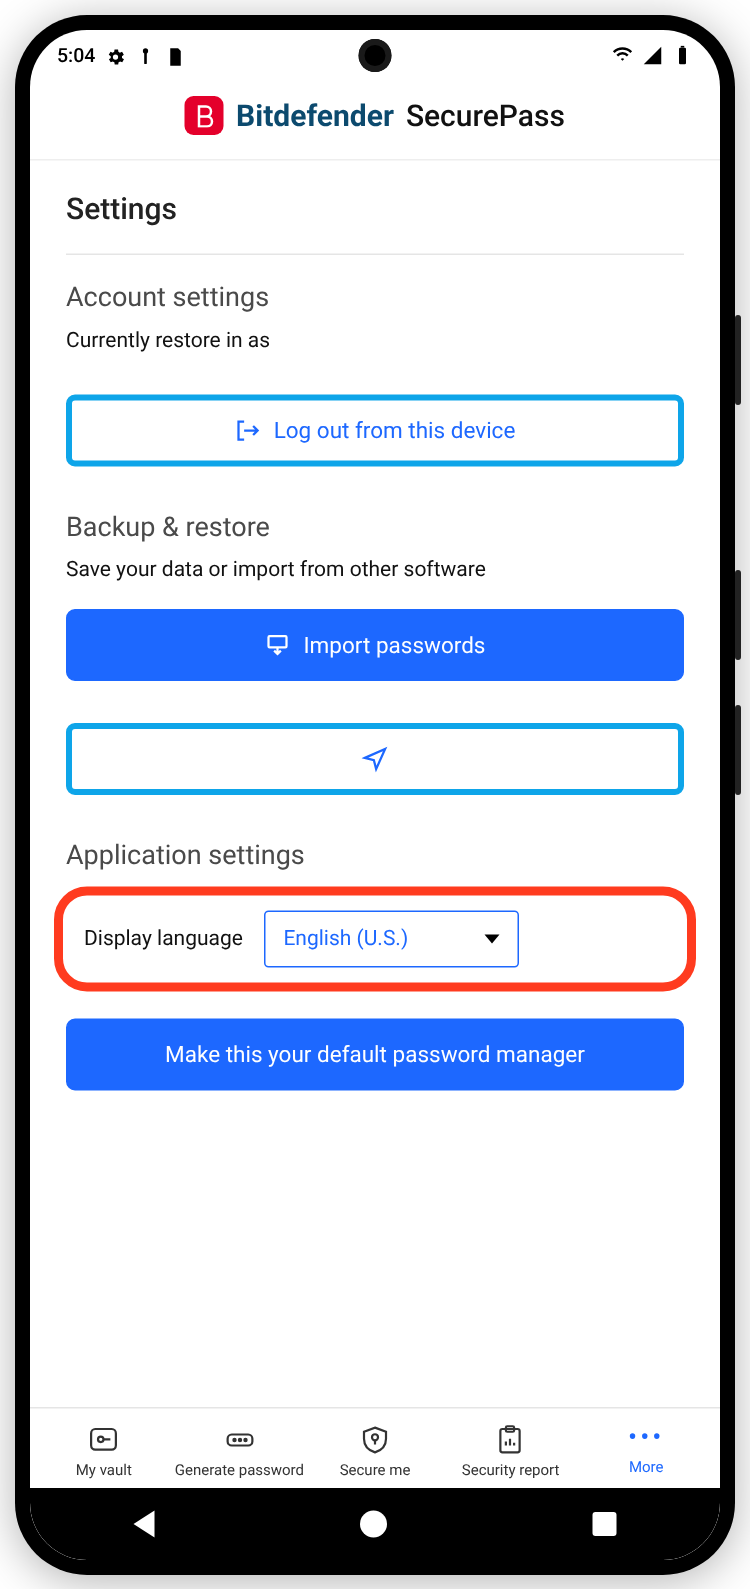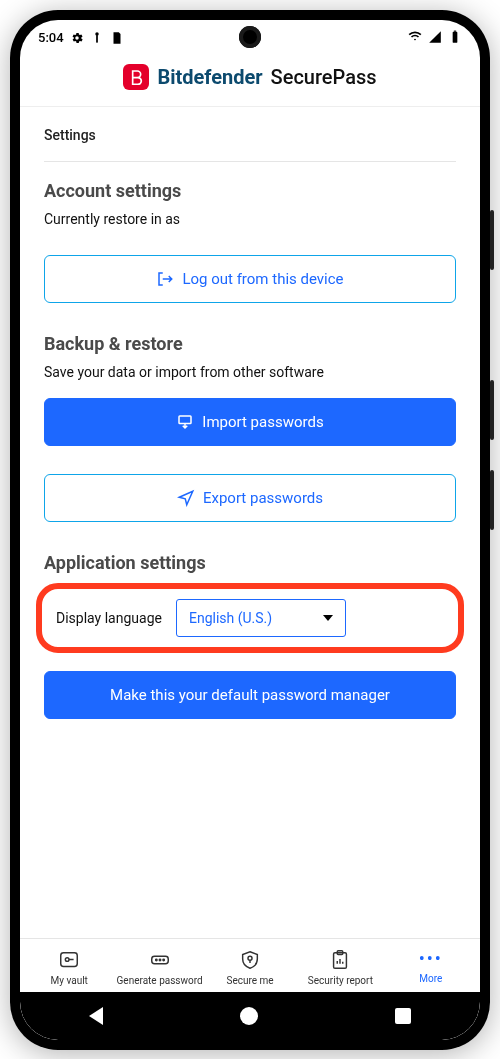--- a/index.html
+++ b/index.html
@@ -50,32 +50,32 @@
   .logo {
     width:26px; height:26px; background:#e4002b; border-radius:6px;
     display:flex; align-items:center; justify-content:center;
     color:#fff; font-weight:700;
   }
   .brand { font-size:20px; font-weight:700; color:#0c4a6e; }
   .brand-sub { font-size:20px; font-weight:500; color:#111; }
 
   
   .content { flex:1; overflow:auto; padding: 20px 24px 0; }
-  .page-title { font-size:14px; font-weight:500; color:#222; margin-bottom:18px; }
+  .page-title { font-size:20px; font-weight:500; color:#222; margin-bottom:18px; }
   .divider { height:1px; background:#e5e5e5; margin-bottom:18px; }
 
-  .section-title { font-size:18px; color:#4a4a4a; margin-bottom:10px; font-weight:700;}
+  .section-title { font-size:18px; color:#4a4a4a; margin-bottom:10px; font-weight:400;}
   .section-sub { font-size:14px; color:#111; margin-bottom:18px; }
 
   .btn {
     width:100%; height:48px; border-radius:6px;
     display:flex; align-items:center; justify-content:center; gap:8px;
     font-size:15px; cursor:pointer; margin-bottom:16px;
   }
-  .btn-outline { border:1px solid #0ea5e9; background:#fff; color:#1d68ff;margin-top:28px; }
+  .btn-outline { border:4px solid #0ea5e9; background:#fff; color:#1d68ff;margin-top:28px; }
   .btn-solid   { border:1px solid #1d68ff; background:#1d68ff; color:#fff; }
   .btn svg { width:18px; height:18px; flex:none; }
 
   .section-gap { height:14px; }
 
   
   .highlight-ring {
     border: 6px solid #ff3b1f;
     border-radius: 22px;
     padding: 10px 14px;
@@ -190,21 +190,20 @@
         <svg viewBox="0 0 24 24" fill="none" stroke="#fff" stroke-width="2">
             <rect x="4" y="4" width="16" height="10" rx="1"></rect>
             <path d="M12 14v6M9 17l3 3 3-3"></path>
           </svg>
         <span>Import passwords</span>
       </div>
       <div class="btn btn-outline">
         <svg viewBox="0 0 24 24" fill="none" stroke="#1d68ff" stroke-width="2">
             <path d="M3 11l18-8-8 18-2-8z"></path>
           </svg>
-        <span>Export passwords</span>
       </div>
 
       <div class="section-gap"></div>
 
       <div class="section-title">Application settings</div>
 
       <div class="highlight-ring">
         <span class="lang-label">Display language</span>
         <div class="select">
           <span>English (U.S.)</span>

